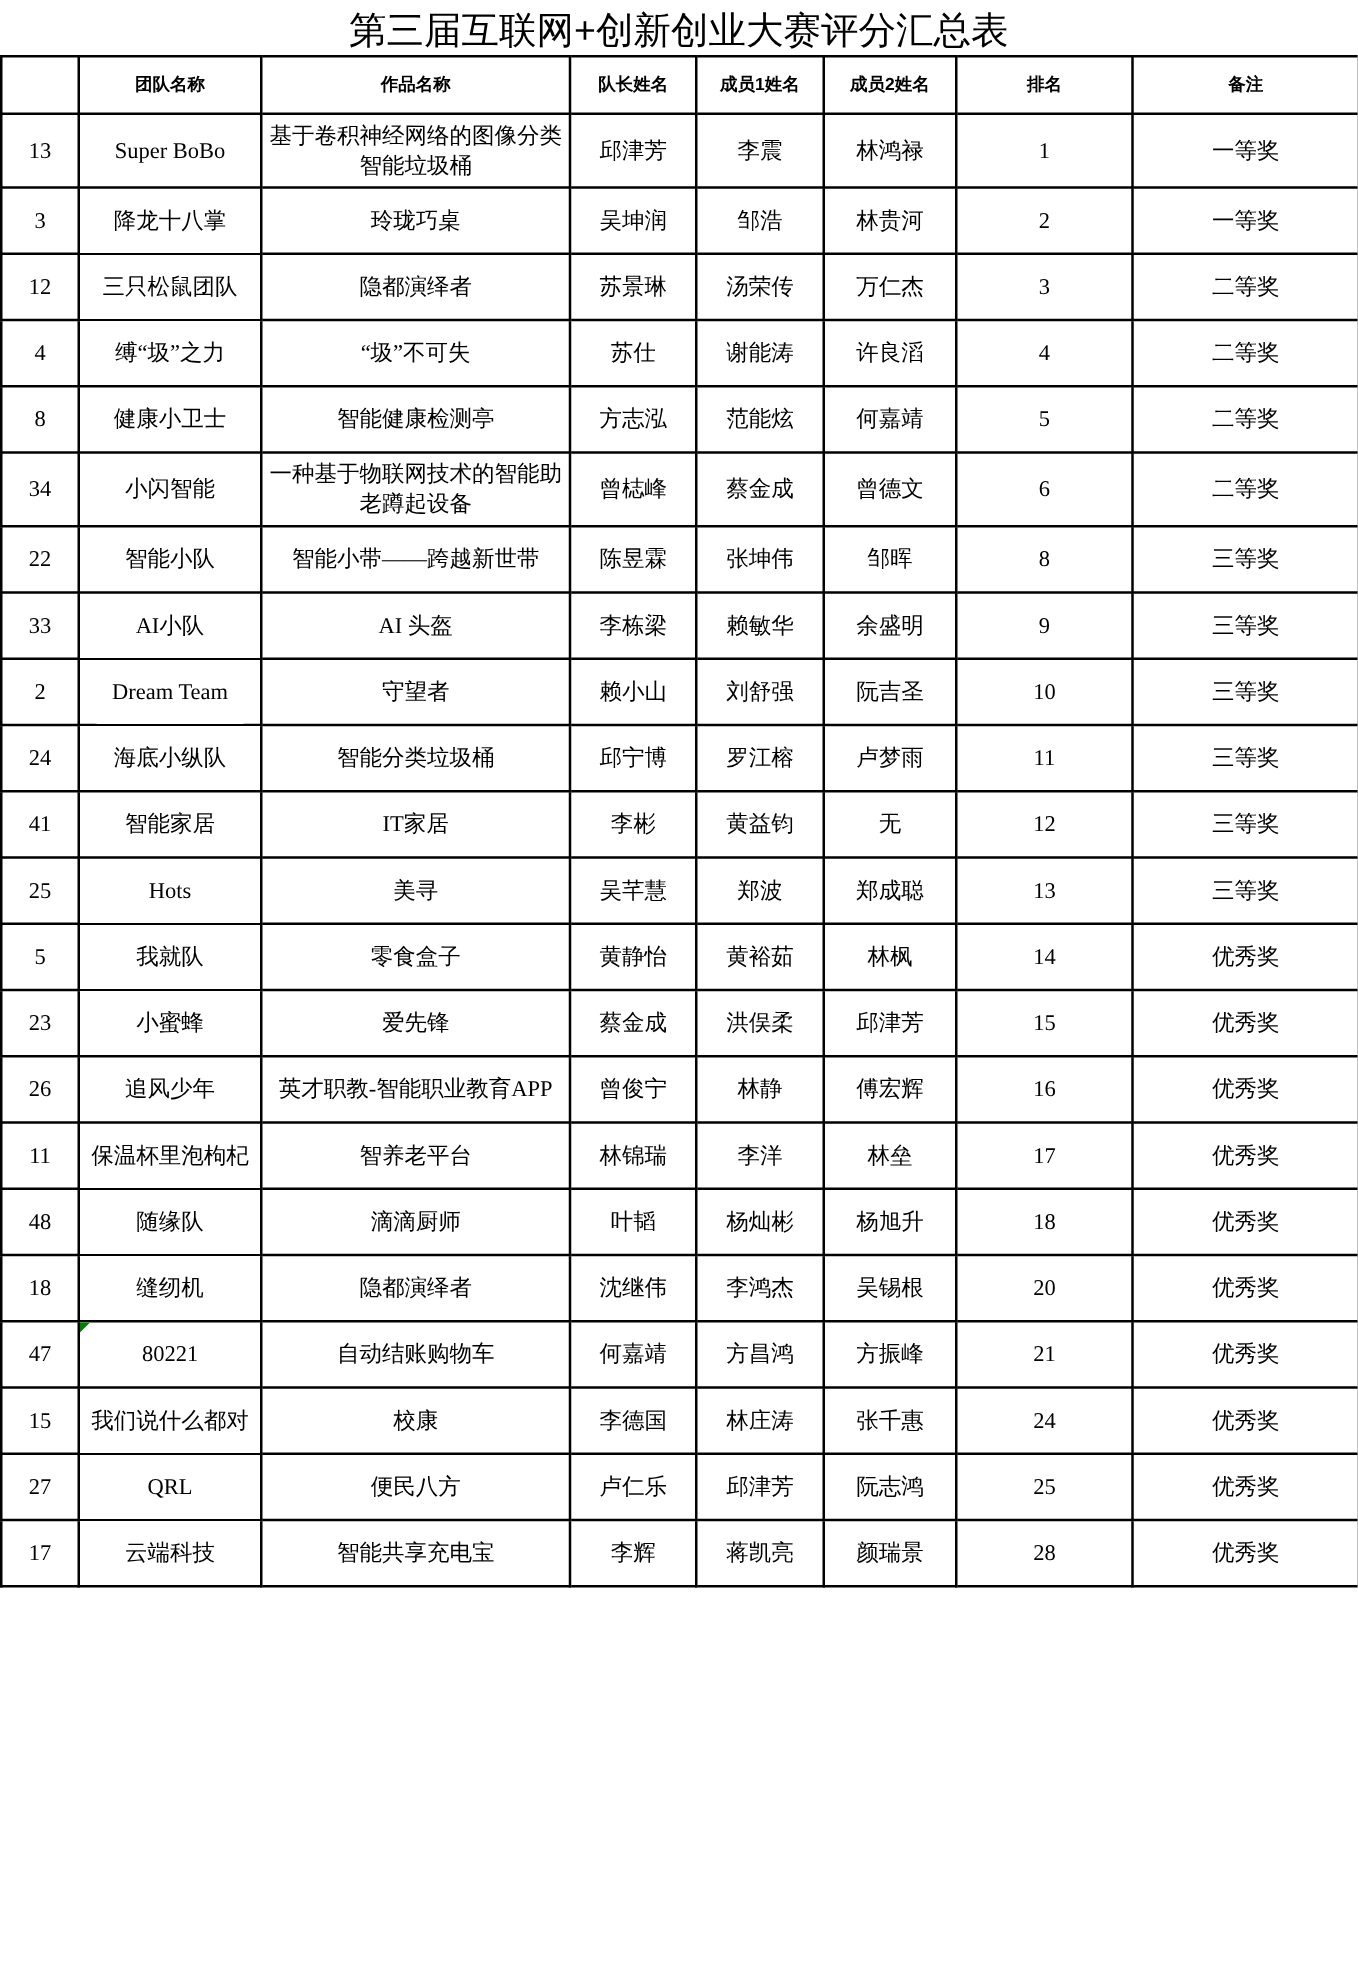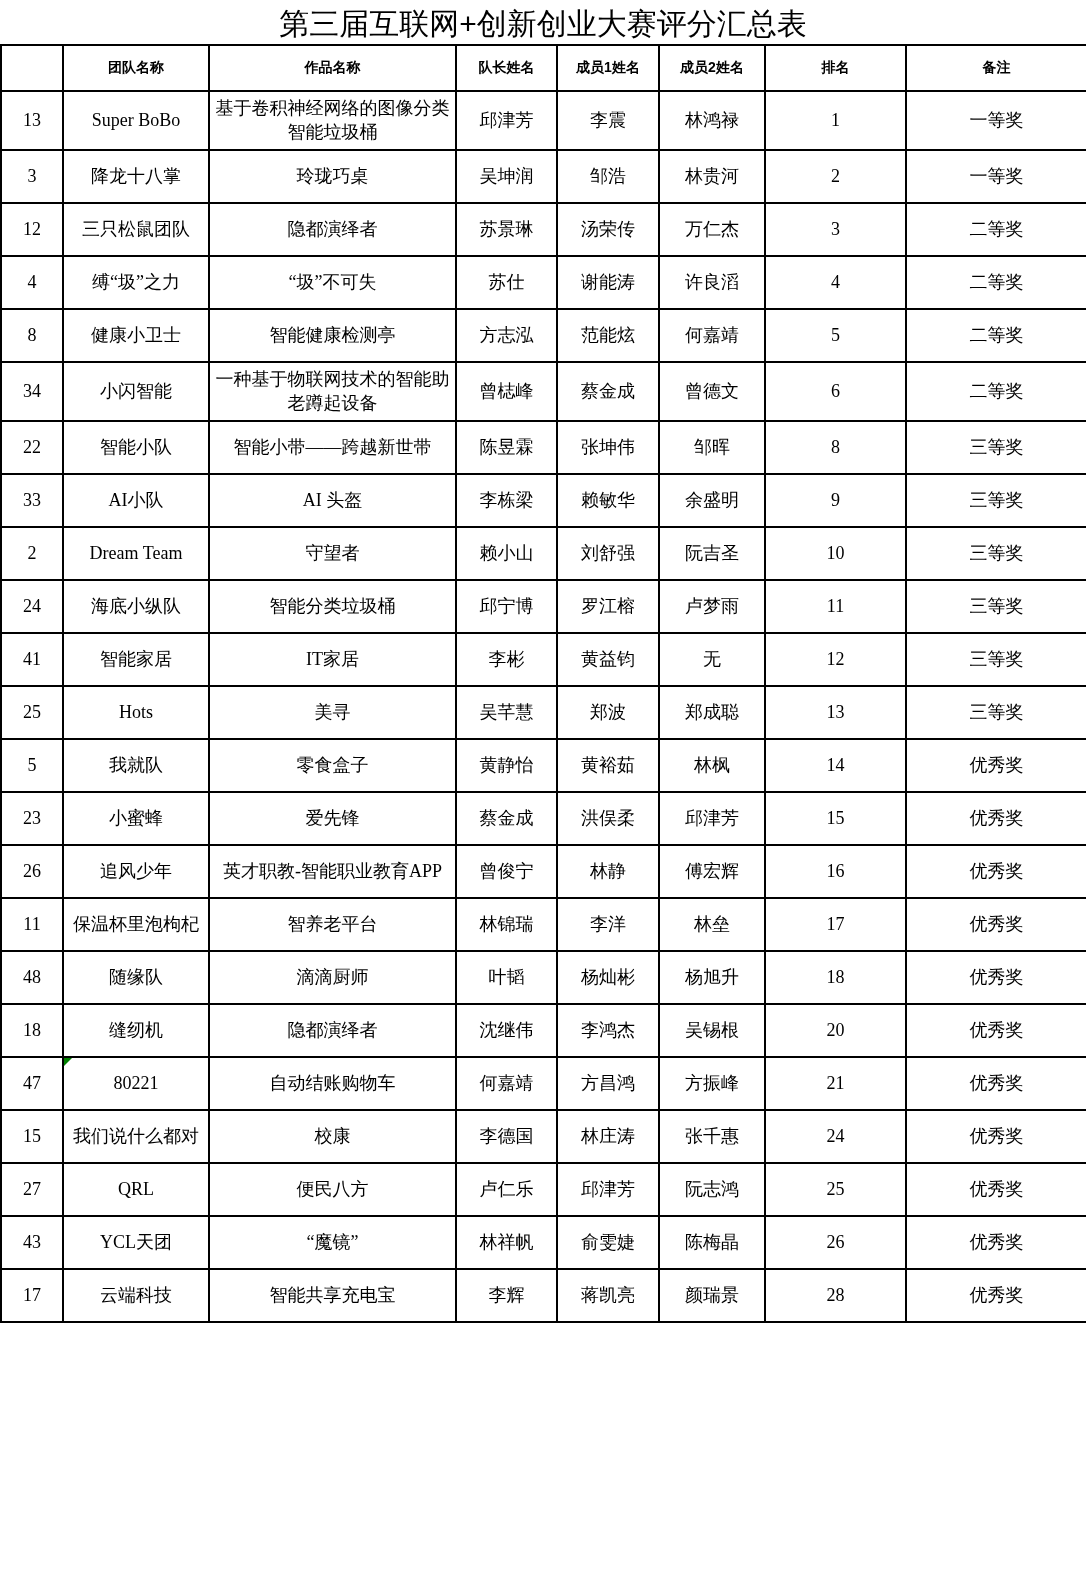--- a/index.html
+++ b/index.html
@@ -332,30 +332,20 @@
       <td class="c-num">27</td>
       <td class="c-team rel">QRL</td>
       <td class="c-work">便民八方</td>
       <td class="c-cap">卢仁乐</td>
       <td class="c-m1">邱津芳</td>
       <td class="c-m2">阮志鸿</td>
       <td class="c-rank">25</td>
       <td class="c-rem">优秀奖</td>
     </tr>
 
-    <tr>
-      <td class="c-num">43</td>
-      <td class="c-team rel">YCL天团</td>
-      <td class="c-work">“魔镜”</td>
-      <td class="c-cap">林祥帆</td>
-      <td class="c-m1">俞雯婕</td>
-      <td class="c-m2">陈梅晶</td>
-      <td class="c-rank">26</td>
-      <td class="c-rem">优秀奖</td>
-    </tr>
 
 
     <tr>
       <td class="c-num">17</td>
       <td class="c-team rel">云端科技</td>
       <td class="c-work">智能共享充电宝</td>
       <td class="c-cap">李辉</td>
       <td class="c-m1">蒋凯亮</td>
       <td class="c-m2">颜瑞景</td>
       <td class="c-rank">28</td>

